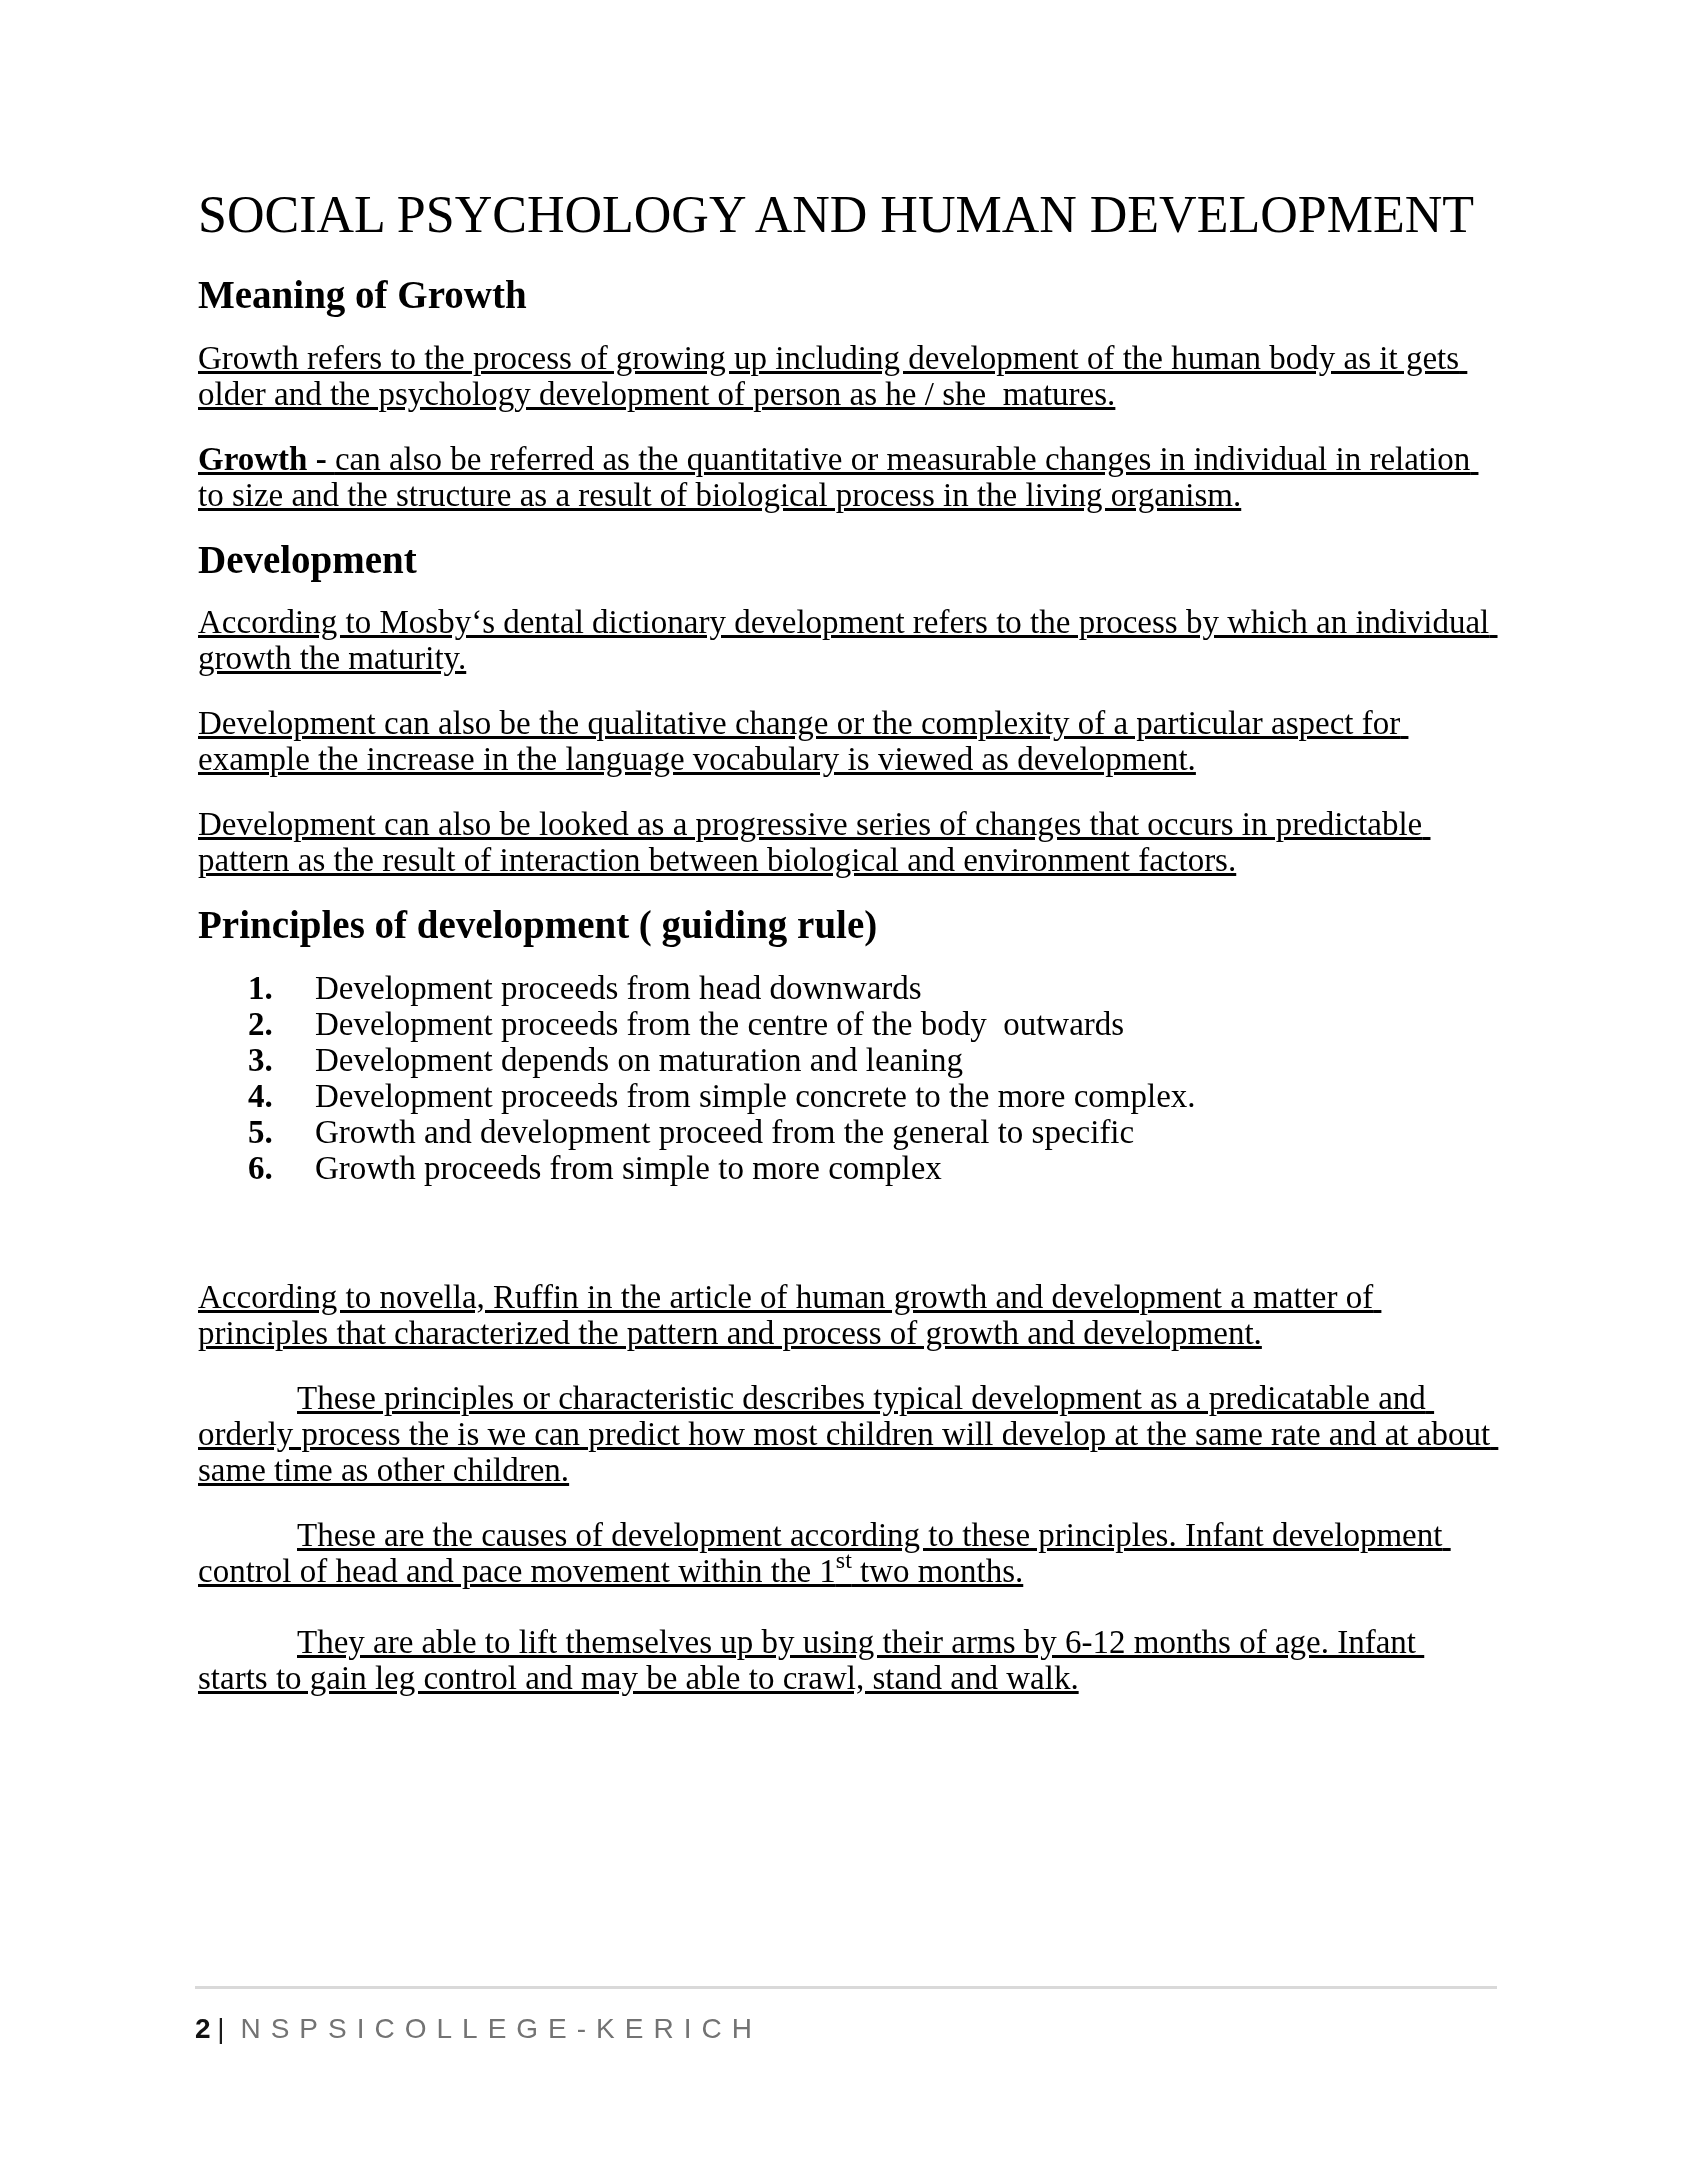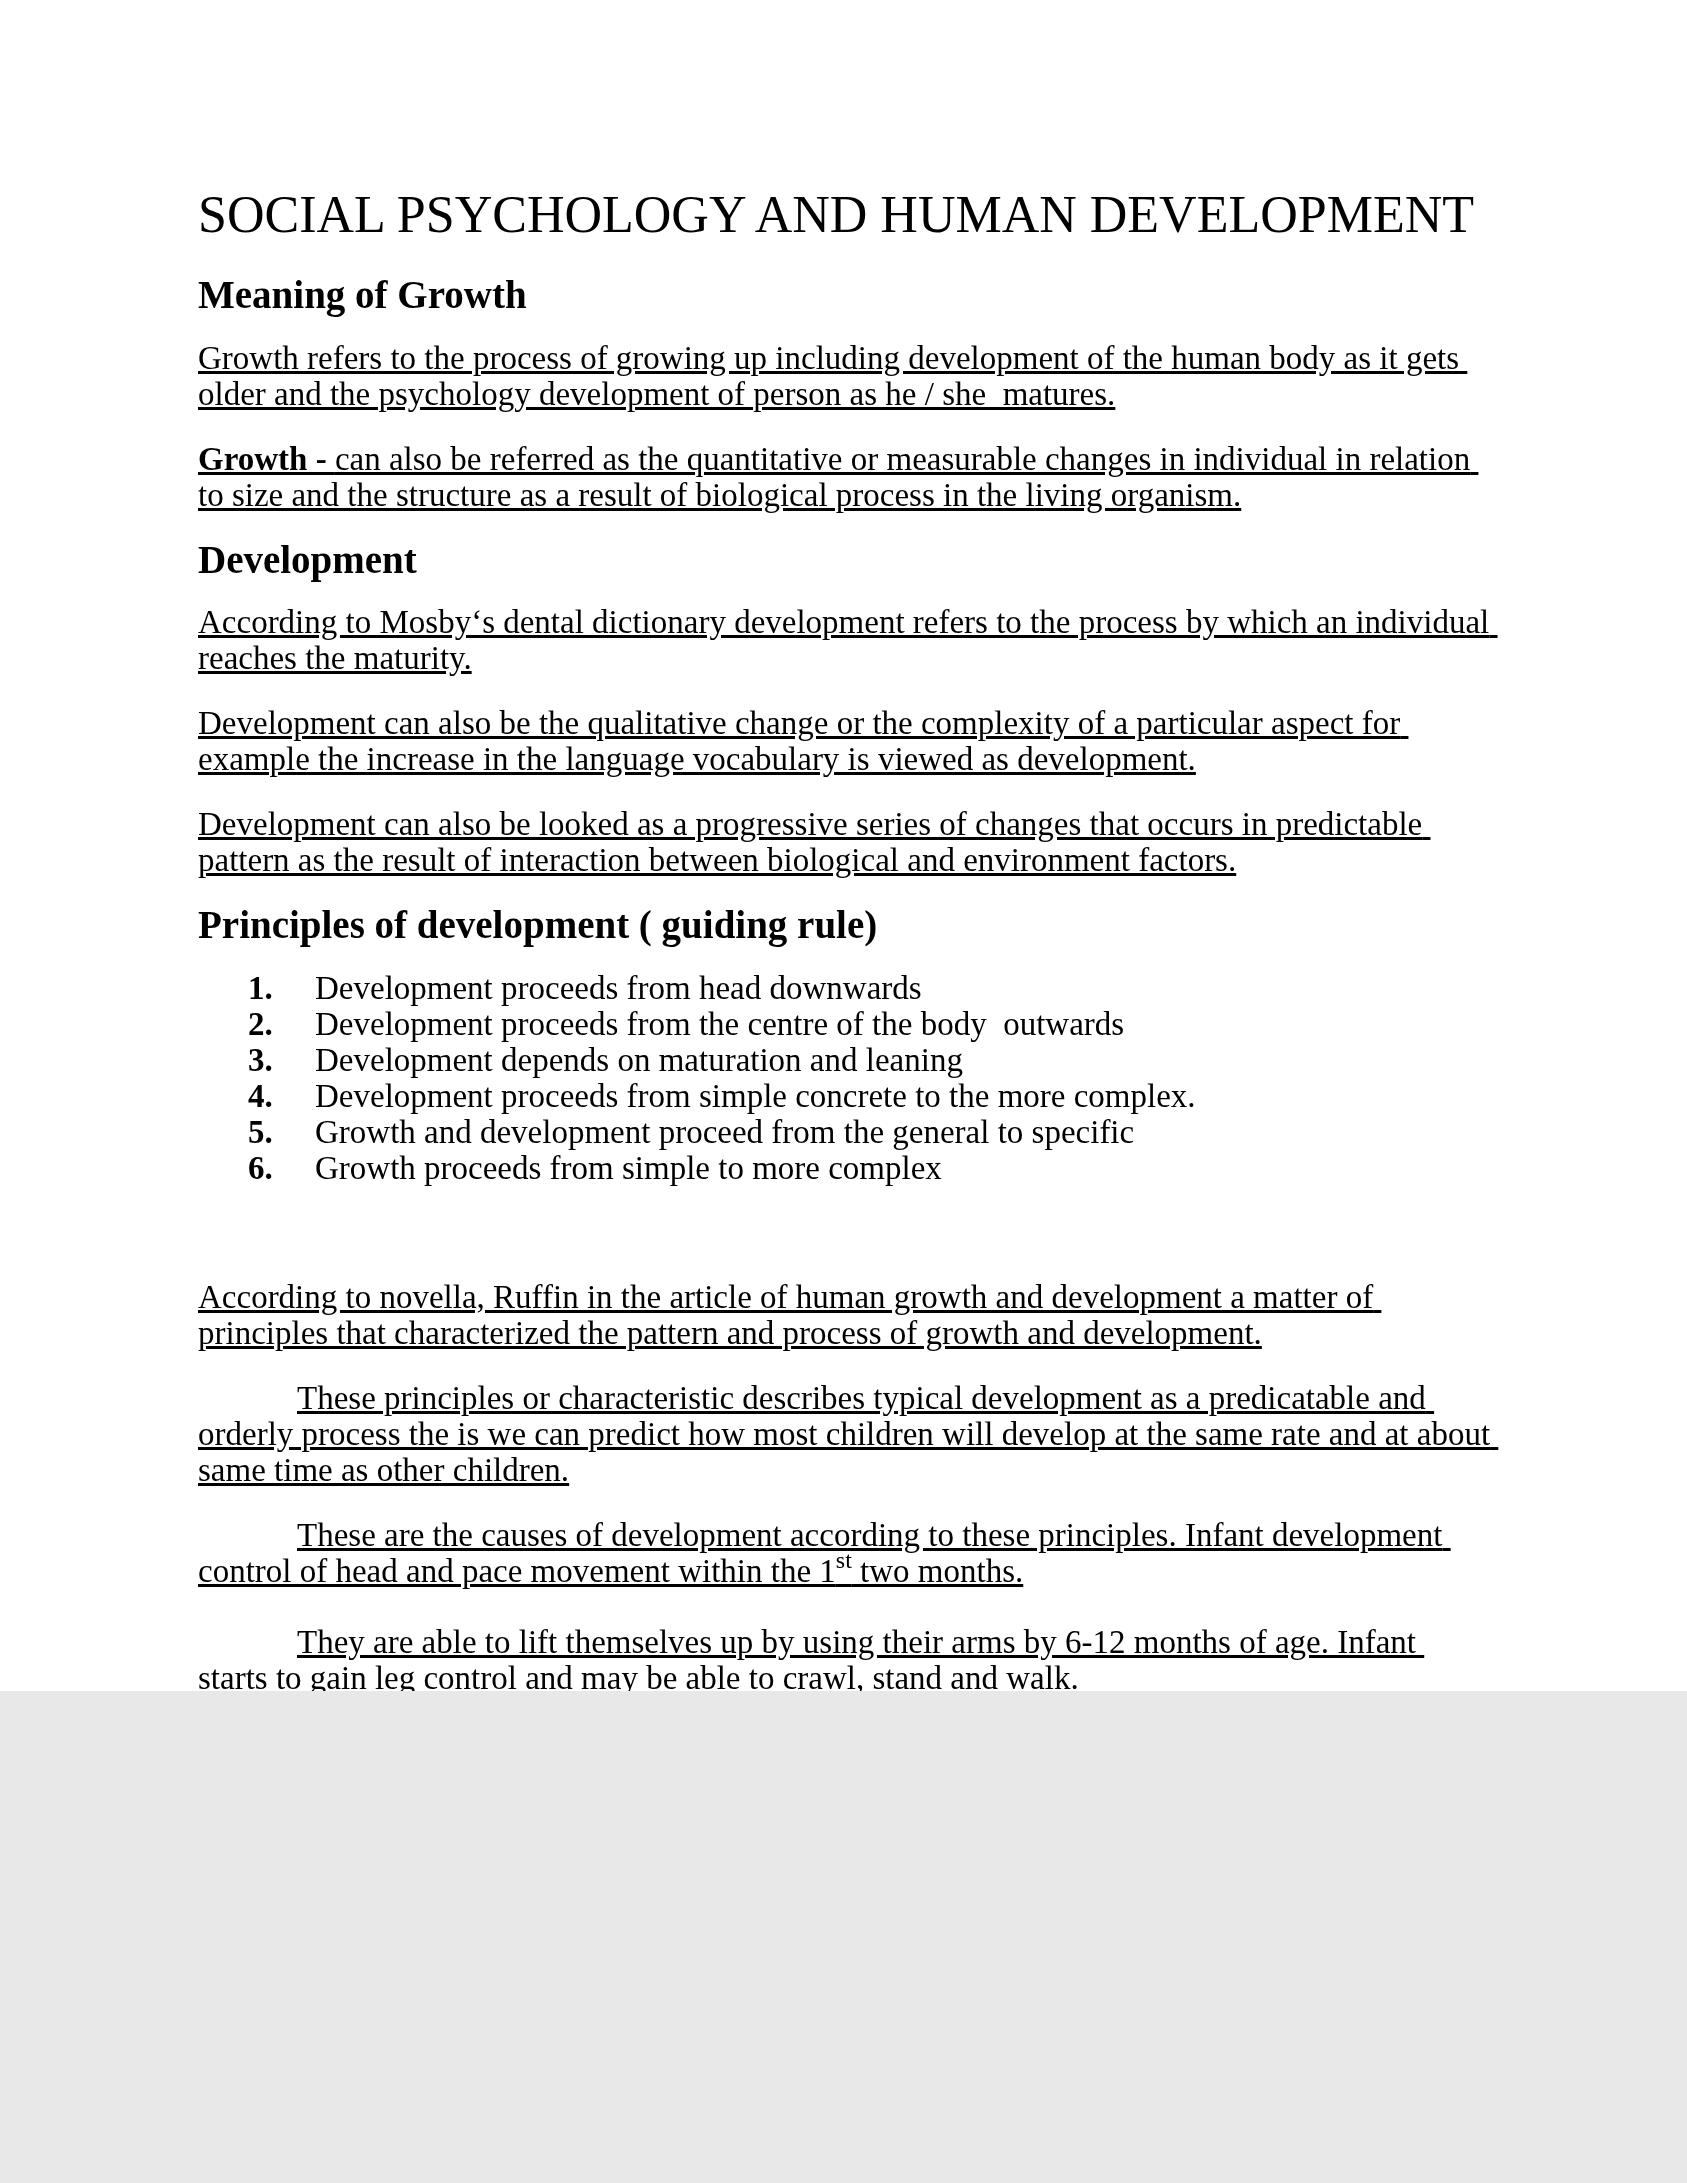--- a/index.html
+++ b/index.html
@@ -1,19 +1,19 @@
 <!DOCTYPE html>
 <html style="font-size:10.6px"><head>
 <meta charset="utf-8">
 <style>
   html, body { margin: 0; padding: 0; background: #e8e8e8; }
   .page {
     position: relative;
     width: 1687px;
-    height: 1691px;
+    height: 2183px;
     background: #ffffff;
     font-family: "Liberation Serif", serif;
     color: #000000;
     overflow: hidden;
   }
   .content {
     position: absolute;
     left: 198px;
     top: 180px;
     width: 1295px;
@@ -106,21 +106,21 @@
     <h1 class="doc-title">SOCIAL PSYCHOLOGY AND HUMAN DEVELOPMENT</h1>
 
     <h2 class="heading">Meaning of Growth</h2>
 
     <p class="para">Growth refers to the process of growing up including development of the human body as it gets older and the psychology development of person as he / she  matures.</p>
 
     <p class="para"><span class="bold-lead">Growth - </span><span>can also be referred as the quantitative or measurable changes in individual in relation to size and the structure as a result of biological process in the living organism.</span></p>
 
     <h2 class="heading">Development</h2>
 
-    <p class="para">According to Mosby‘s dental dictionary development refers to the process by which an individual reaches the maturity.</p>
+    <p class="para">According to Mosby‘s dental dictionary development refers to the process by which an individual growth the maturity.</p>
 
     <p class="para">Development can also be the qualitative change or the complexity of a particular aspect for example the increase in the language vocabulary is viewed as development.</p>
 
     <p class="para">Development can also be looked as a progressive series of changes that occurs in predictable pattern as the result of interaction between biological and environment factors.</p>
 
     <h2 class="heading">Principles of development ( guiding rule)</h2>
 
     <ol class="plist">
       <li class="pitem">
           <span class="num">1.</span>

